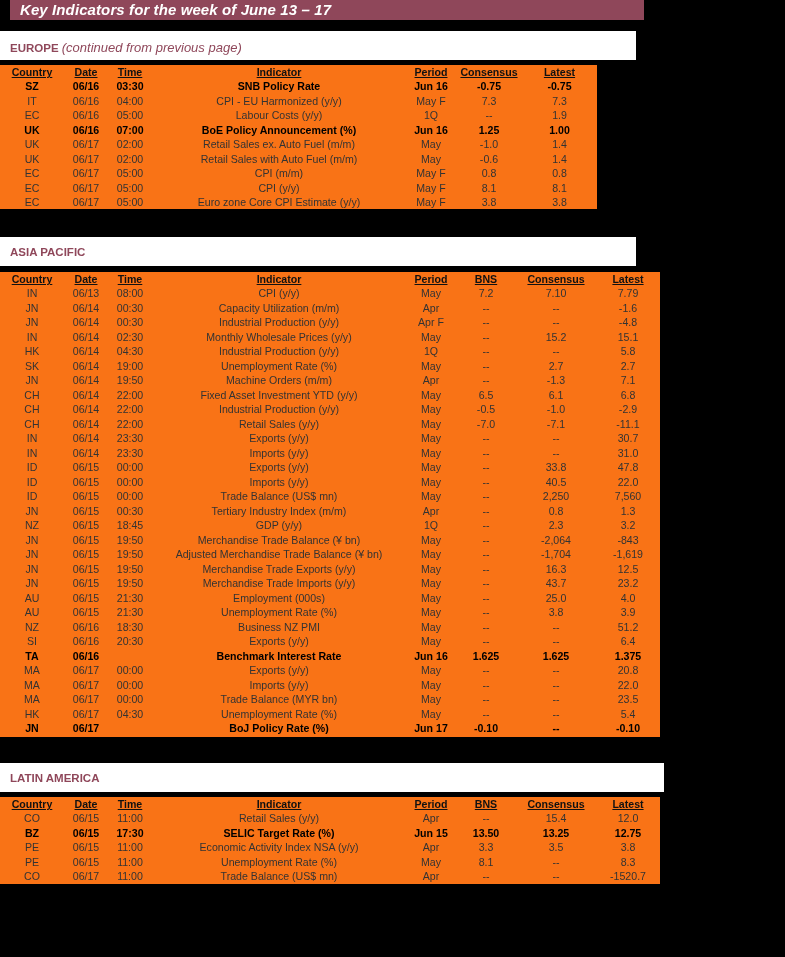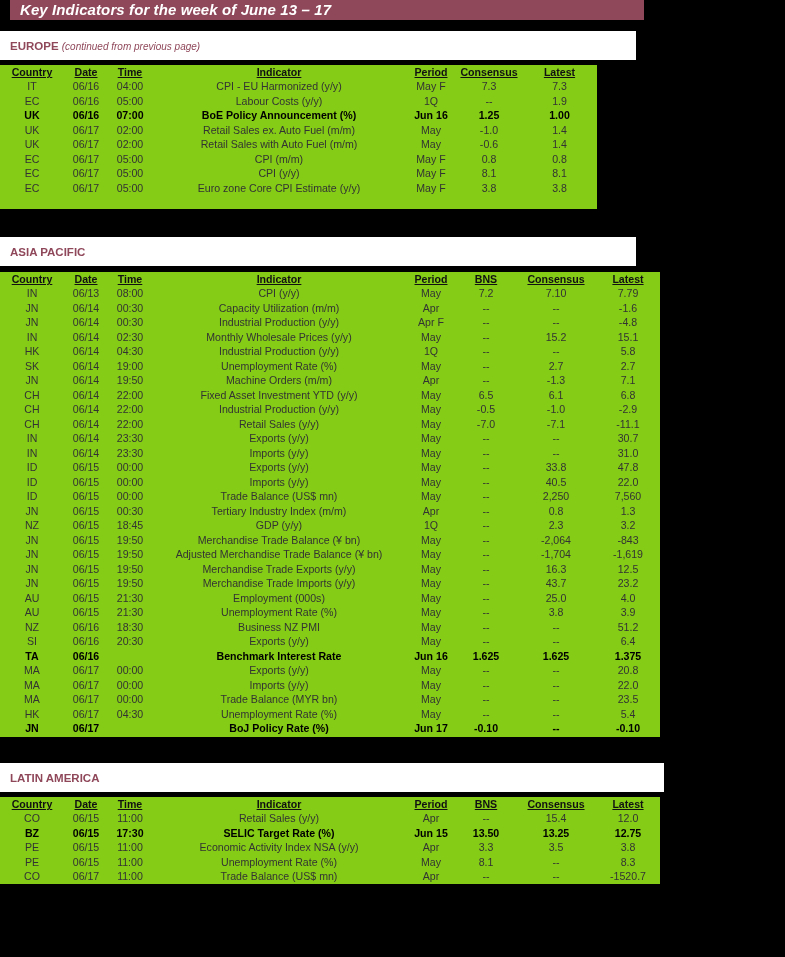--- a/index.html
+++ b/index.html
@@ -2,22 +2,22 @@
 <html><head>
 <meta charset="utf-8">
 <style>
   html, body { margin:0; padding:0; }
   body { width:785px; height:957px; background:#000; position:relative; overflow:hidden;
          font-family:"Liberation Sans", sans-serif; color:#222; }
   .banner { position:absolute; left:10px; top:0; width:634px; height:20px; background:#8f475a;font-style:italic; }
   .banner span { position:absolute; left:10px; top:1px; color:#fff; font-size:15px; font-weight:bold; letter-spacing:0.1px; }
   .section-title { position:absolute; left:0; background:#fff; height:29px; }
   .section-title .name { position:absolute; left:10px; top:9px; font-size:11.5px; font-weight:bold; color:#8f475a; }
-  .section-title .sub { font-weight:normal; font-style:italic; font-size:10px; }
-  .tbl { position:absolute; left:0; background:#84cc16; }
+  .section-title .sub { font-weight:normal; font-style:italic; font-size:13px; }
+  .tbl { position:absolute; left:0; background:#f97316; }
   table { border-collapse:collapse; font-size:10.6px; line-height:14.4px; }
   th { font-weight:bold; text-decoration:underline; padding:0; height:14px; color:#111; }
   td { padding:0; white-space:nowrap; color:#333; height:14.5px; }
   tr.bold td { font-weight:bold; color:#000; }
   .c { text-align:center; }
   .l { text-align:center; }
 </style>
 </head>
 <body>
 
@@ -44,20 +44,29 @@
       <th class="c">Country</th>
       <th class="c">Date</th>
       <th class="c">Time</th>
       <th class="l">Indicator</th>
       <th class="c">Period</th>
       <th class="c">Consensus</th>
       <th class="c">Latest</th>
     </tr>
       </thead>
     <tbody>
+        <tr class="bold">
+          <td class="c">SZ</td>
+          <td class="c">06/16</td>
+          <td class="c">03:30</td>
+          <td class="l">SNB Policy Rate</td>
+          <td class="c">Jun 16</td>
+          <td class="c">-0.75</td>
+          <td class="c">-0.75</td>
+        </tr>
         <tr>
           <td class="c">IT</td>
           <td class="c">06/16</td>
           <td class="c">04:00</td>
           <td class="l">CPI - EU Harmonized (y/y)</td>
           <td class="c">May F</td>
           <td class="c">7.3</td>
           <td class="c">7.3</td>
         </tr>
         <tr>

